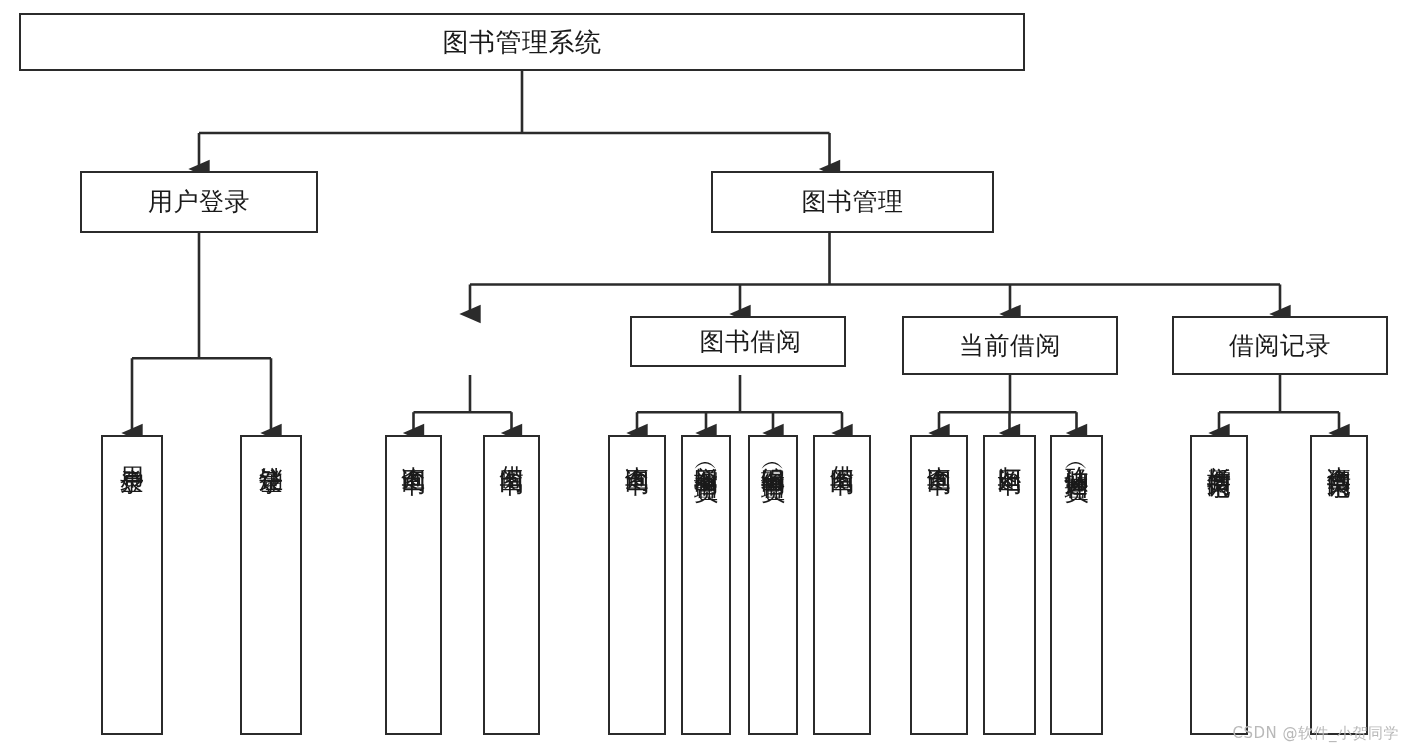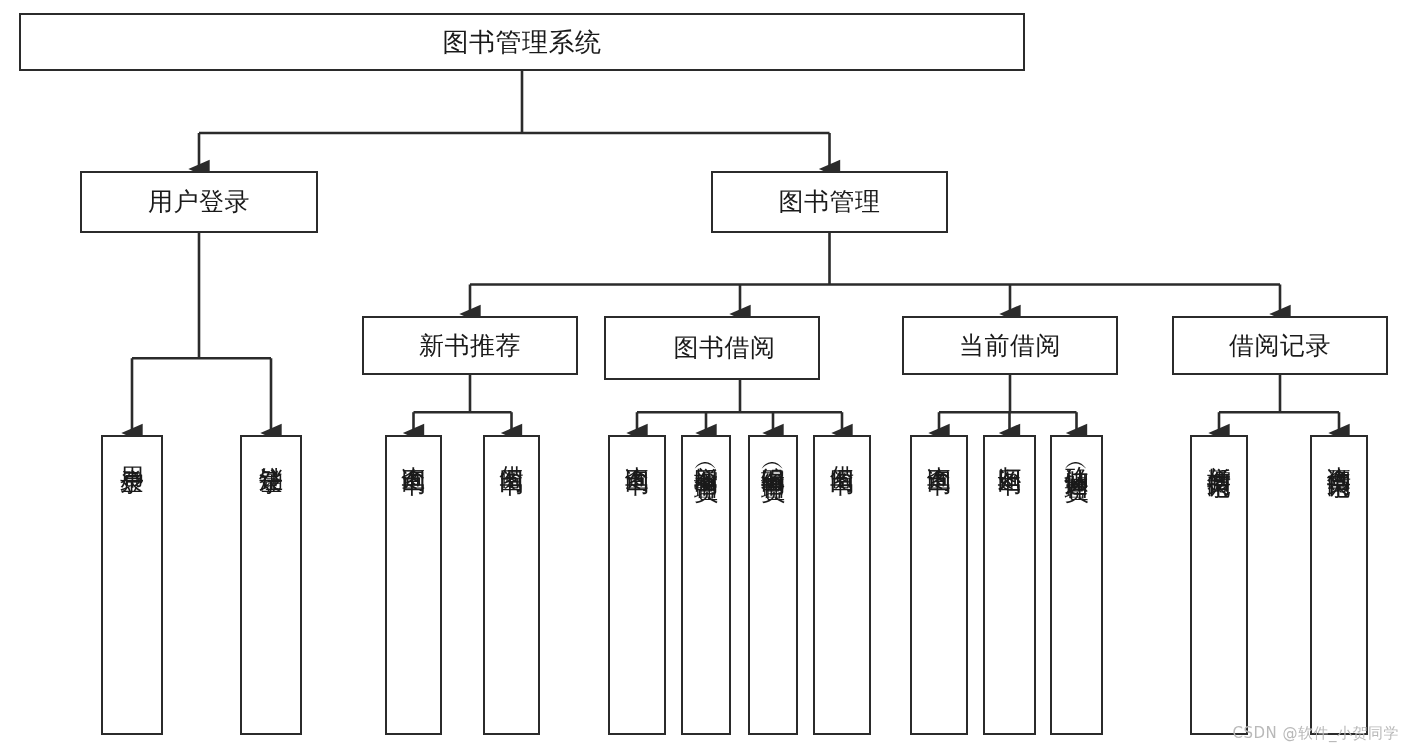--- a/index.html
+++ b/index.html
@@ -112,28 +112,25 @@
       </g>
   </svg>
 
   <div class="node root horizontal" style="left: 19px; top: 13px; width: 1006px; height: 58px;">
     <span class="node-label">图书管理系统</span>
   </div>
 
   <div class="node horizontal" style="left: 80px; top: 171px; width: 238px; height: 62px;">
     <span class="node-label">用户登录</span>
   </div>
-  <div class="node horizontal" style="left: 711px; top: 171px; width: 237px; height: 62px; justify-content: center;">
+  <div class="node horizontal" style="left: 711px; top: 171px; width: 283px; height: 62px; justify-content: center;">
     <span class="node-label">图书管理</span>
   </div>
 
-  <div class="node horizontal" style="left: 362px; top: 316px; width: 216px; height: 59px;">
-    <span class="node-label">新书推荐</span>
-  </div>
-  <div class="node horizontal" style="left: 604px; top: 316px; width: 216px; height: 64px; padding-left: 25px;">
+  <div class="node horizontal" style="left: 630px; top: 316px; width: 216px; height: 51px; padding-left: 25px;">
     <span class="node-label">图书借阅</span>
   </div>
   <div class="node horizontal" style="left: 902px; top: 316px; width: 216px; height: 59px;">
     <span class="node-label">当前借阅</span>
   </div>
   <div class="node horizontal" style="left: 1172px; top: 316px; width: 216px; height: 59px;">
     <span class="node-label">借阅记录</span>
   </div>
 
   <div class="node vertical" style="left: 101px; top: 435px; width: 62px; height: 300px;">

